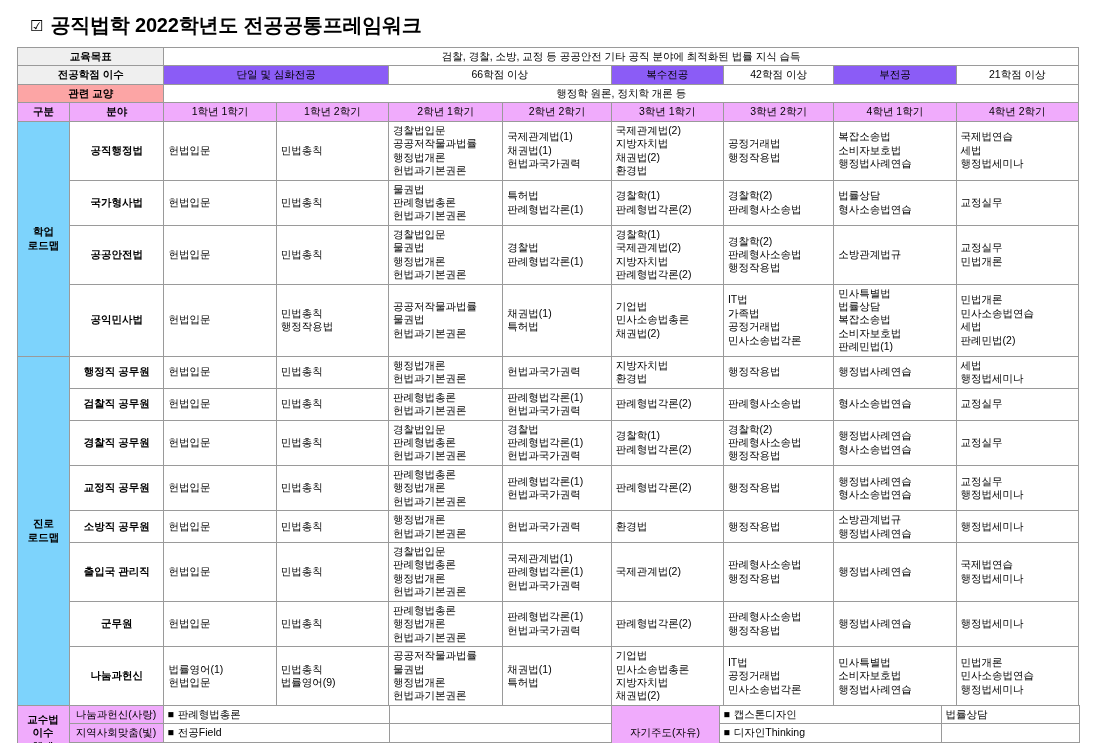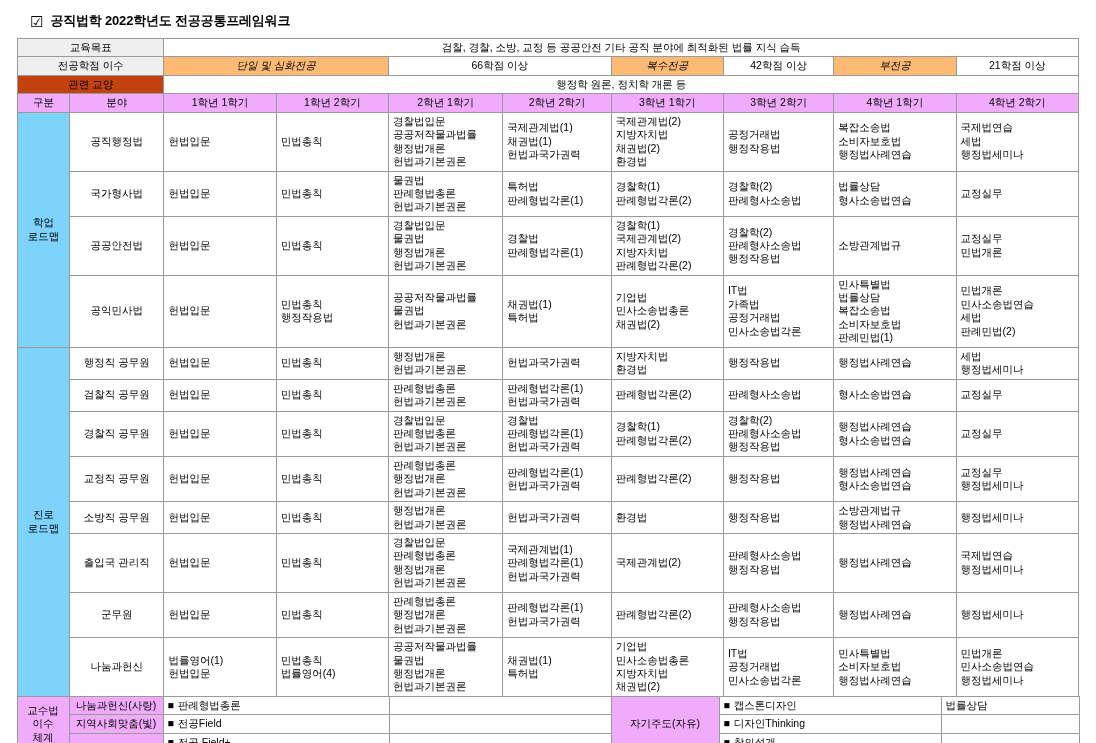--- a/index.html
+++ b/index.html
@@ -26,44 +26,44 @@
     display: flex;
     align-items: center;
     gap: 7px;
     margin: 4px 0 8px 18px;
   }
   .title-check {
     font-size: 15px;
     line-height: 1;
   }
   .title-text {
-    font-size: 13px;
+    font-size: 20px;
     font-weight: bold;
     letter-spacing: -0.2px;
   }
   table.grid {
     border-collapse: collapse;
     width: 1062px;
     margin: 0 auto;
     table-layout: fixed;
   }
   table.grid td {
     border: 1px solid #9a9a9a;
     padding: 2px 4px;
     font-size: 10.5px;
     line-height: 1.28;
     vertical-align: middle;
     word-break: keep-all;
   }
   .c { text-align: center; }
   .l { text-align: left; }
-  .b { font-weight: normal; }
+  .b { font-weight: bold; }
   .hdr-gray { background: #efefef; }
-  .hdr-blue { background: #fdba74; font-style: italic; }
-  .hdr-green { background: #c2410c; }
+  .hdr-blue { background: #8b5cf6; }
+  .hdr-green { background: #fca5a5; }
   .hdr-lgray { background: #f0abfc; }
   .side-gray { background: #7dd3fc; }
   .cell-multi { line-height: 1.3; }
   .cell-multi div { white-space: nowrap; }
   .bullet { margin-right: 4px; }
   .bottom-table td { font-size: 10.5px; }
 </style>
 </head>
 <body>
 
@@ -506,21 +506,21 @@
           </td>
         </tr>
         <tr>
           <td class="c b">나눔과헌신</td>
           <td class="l cell-multi">
             <div>법률영어(1)</div>
             <div>헌법입문</div>
           </td>
           <td class="l cell-multi">
             <div>민법총칙</div>
-            <div>법률영어(4)</div>
+            <div>법률영어(9)</div>
           </td>
           <td class="l cell-multi">
             <div>공공저작물과법률</div>
             <div>물권법</div>
             <div>행정법개론</div>
             <div>헌법과기본권론</div>
           </td>
           <td class="l cell-multi">
             <div>채권법(1)</div>
             <div>특허법</div>

